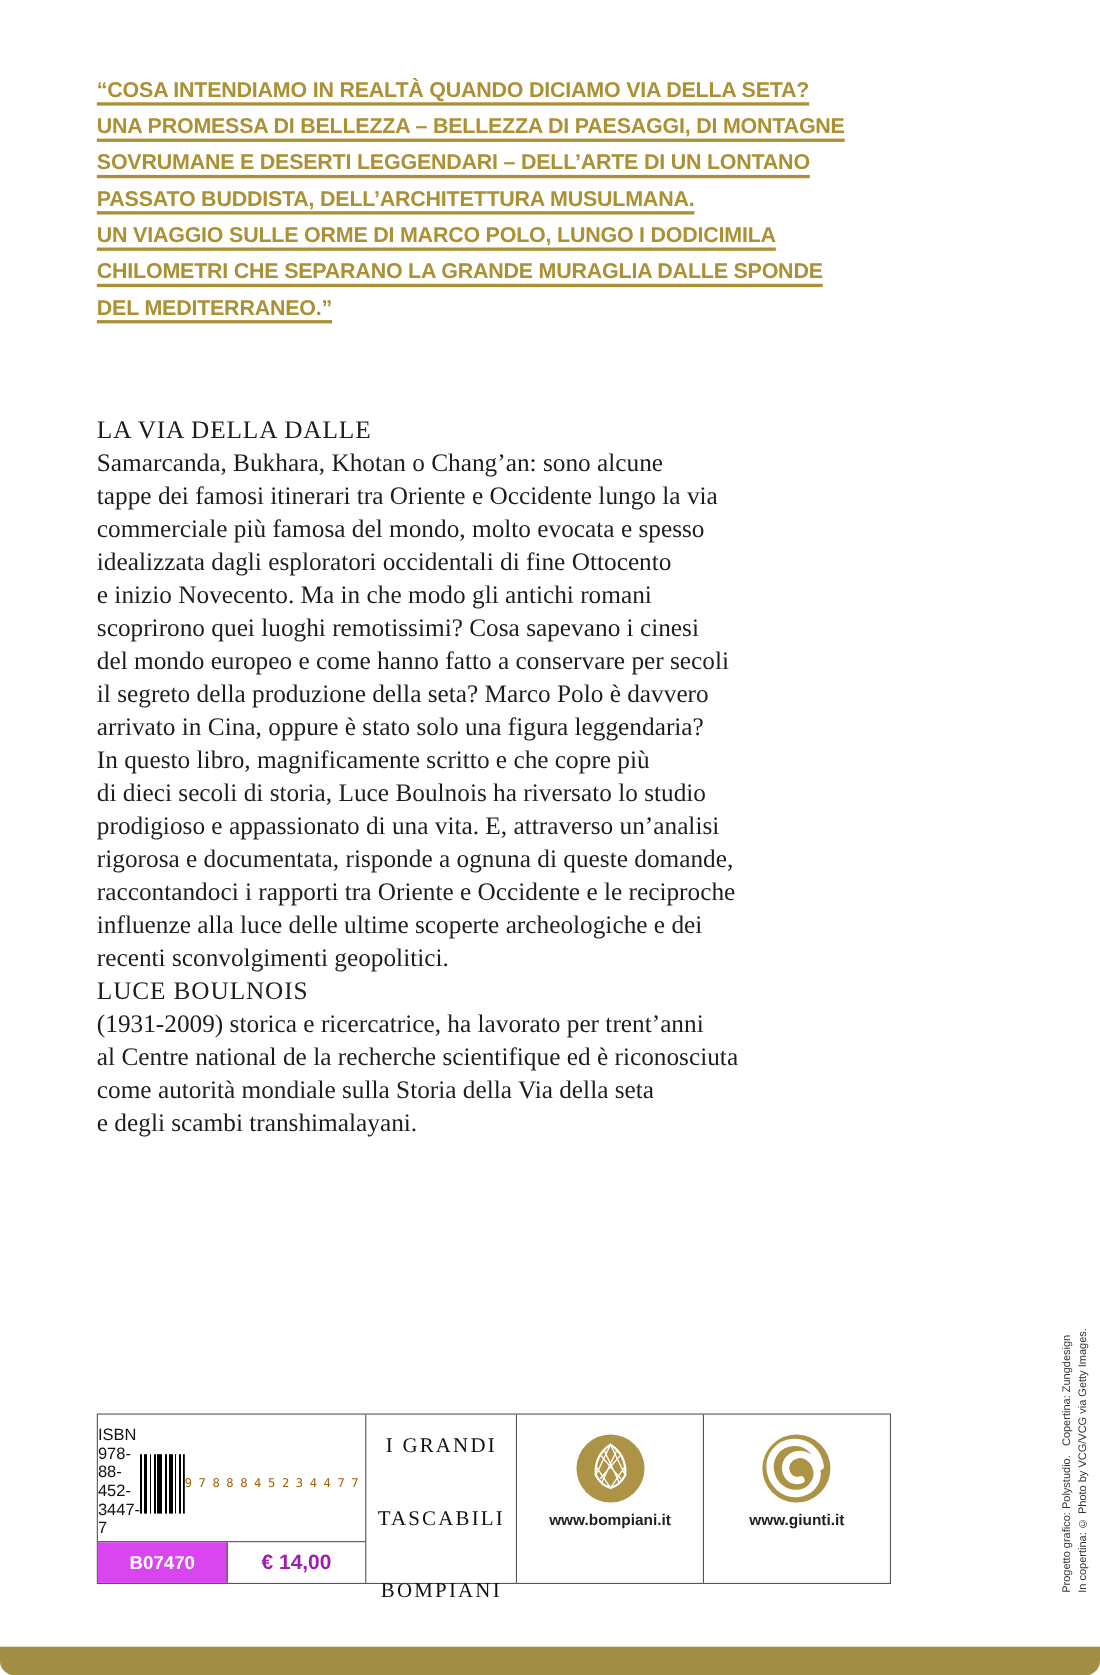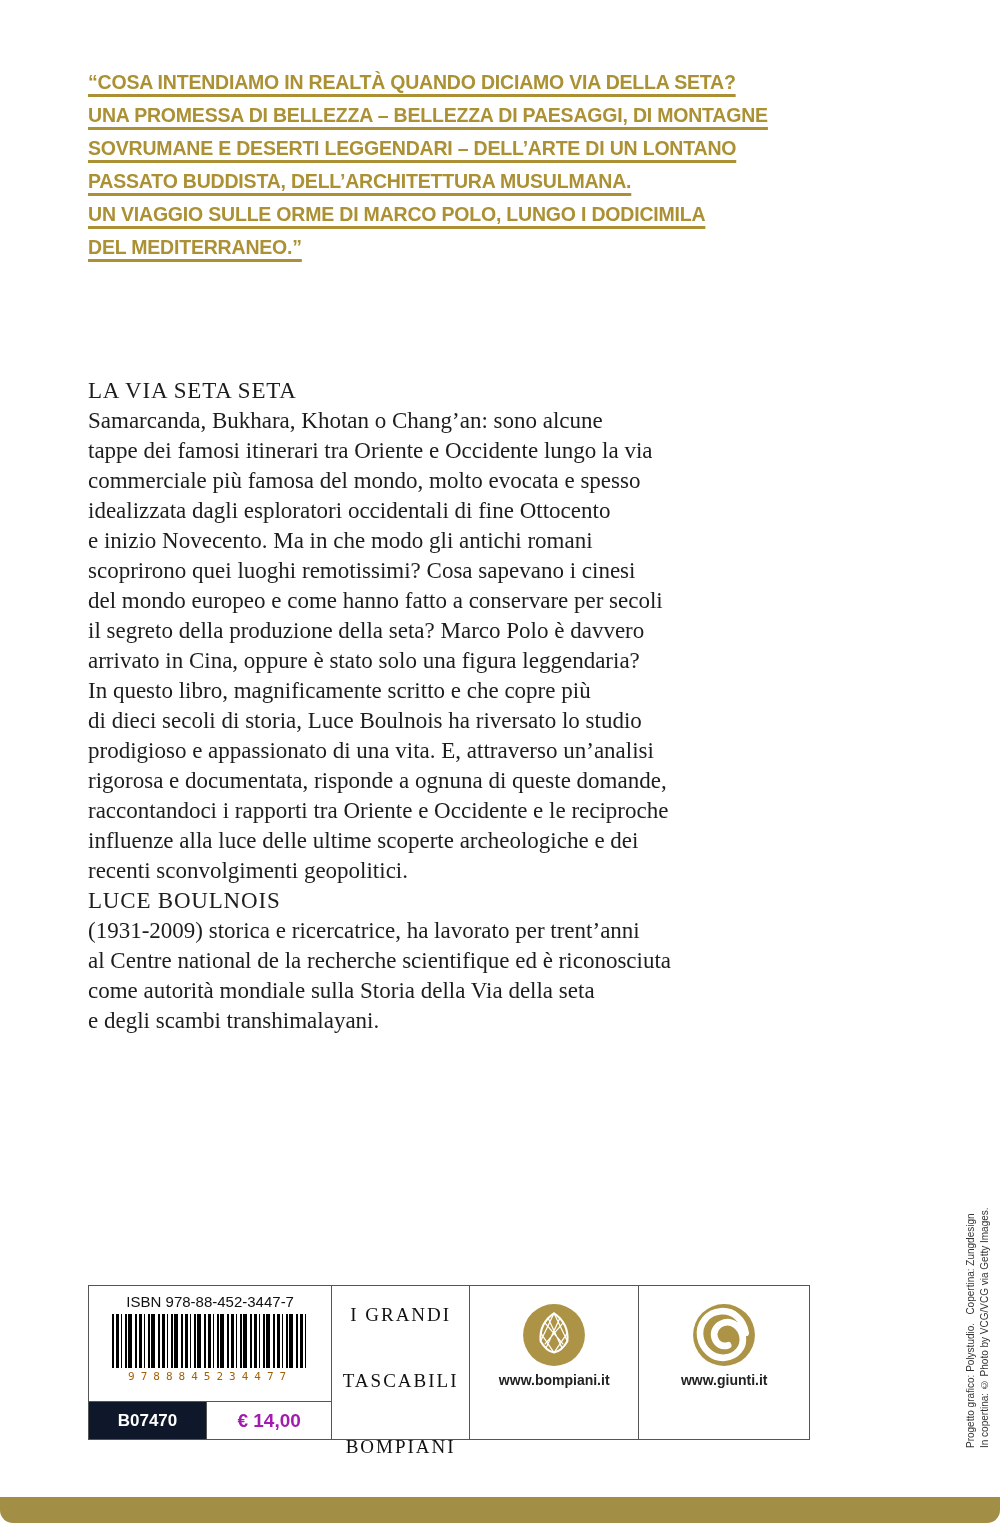--- a/index.html
+++ b/index.html
@@ -32,38 +32,38 @@
   .author { top:886px; }
 
   
   .footer-box {
     position:absolute; top:1285px; left:88px; width:722px; height:155px;
     border:1px solid #555; display:flex; background:#fff;
   }
   .cell { border-right:1px solid #555; display:flex; flex-direction:column; }
   .cell:last-child { border-right:none; }
   .col-isbn { width:244px; }
-  .isbn-area { flex:1; display:flex; flex-direction:column; align-items:center; padding-top:7px; }
+  .isbn-area { flex:1; display:flex; flex-direction:row; align-items:center; padding-top:7px; }
   .isbn-label { font-family:"Liberation Sans", sans-serif; font-size:15px; color:#111; }
   .barcode {
     width:196px; height:54px; margin-top:4px;
     background:repeating-linear-gradient(90deg,
       #000 0 2px, transparent 2px 4px,
       #000 4px 7px, transparent 7px 9px,
       #000 9px 10px, transparent 10px 13px,
       #000 13px 15px, transparent 15px 16px,
       #000 16px 20px, transparent 20px 23px);
   }
   .barcode-digits {
     font-family:"DejaVu Sans Mono", monospace; font-size:11px;
     letter-spacing:6px; color:#a16207; margin-top:2px; white-space:nowrap;
   }
   .price-row { display:flex; height:38px; border-top:1px solid #555; }
   .code-cell {
-    width:118px; background:#0f172a; color:#fff;
+    width:118px; background:#d946ef; color:#fff;
     font-family:"Liberation Sans", sans-serif; font-weight:bold; font-size:17px;
     display:flex; align-items:center; justify-content:center;
     border-right:1px solid #555;
   }
   .price-cell {
     flex:1; display:flex; align-items:center; justify-content:center;
     font-family:"Liberation Sans", sans-serif; font-weight:bold; font-size:19px; color:#a21caf;
   }
   .col-series { width:138px; align-items:center; justify-content:center; }
   .series-line { font-size:19px; line-height:30px; letter-spacing:2px; color:#111;margin-top:36px; }
@@ -91,25 +91,26 @@
 <body>
 
 <div class="page">
 
   <div class="quote">
     <div class="quote-line">“COSA INTENDIAMO IN REALTÀ QUANDO DICIAMO VIA DELLA SETA?</div>
     <div class="quote-line">UNA PROMESSA DI BELLEZZA – BELLEZZA DI PAESAGGI, DI MONTAGNE</div>
     <div class="quote-line">SOVRUMANE E DESERTI LEGGENDARI – DELL’ARTE DI UN LONTANO</div>
     <div class="quote-line">PASSATO BUDDISTA, DELL’ARCHITETTURA MUSULMANA.</div>
     <div class="quote-line">UN VIAGGIO SULLE ORME DI MARCO POLO, LUNGO I DODICIMILA</div>
+    <div class="quote-line">CHILOMETRI CHE SEPARANO LA GRANDE MURAGLIA DALLE SPONDE</div>
     <div class="quote-line">DEL MEDITERRANEO.”</div>
   </div>
 
   <div class="textblock synopsis">
-    <div class="heading">LA VIA SETA SETA</div>
+    <div class="heading">LA VIA DELLA DALLE</div>
     <p class="prewrap">Samarcanda, Bukhara, Khotan o Chang’an: sono alcune
 tappe dei famosi itinerari tra Oriente e Occidente lungo la via
 commerciale più famosa del mondo, molto evocata e spesso
 idealizzata dagli esploratori occidentali di fine Ottocento
 e inizio Novecento. Ma in che modo gli antichi romani
 scoprirono quei luoghi remotissimi? Cosa sapevano i cinesi
 del mondo europeo e come hanno fatto a conservare per secoli
 il segreto della produzione della seta? Marco Polo è davvero
 arrivato in Cina, oppure è stato solo una figura leggendaria?
 In questo libro, magnificamente scritto e che copre più

